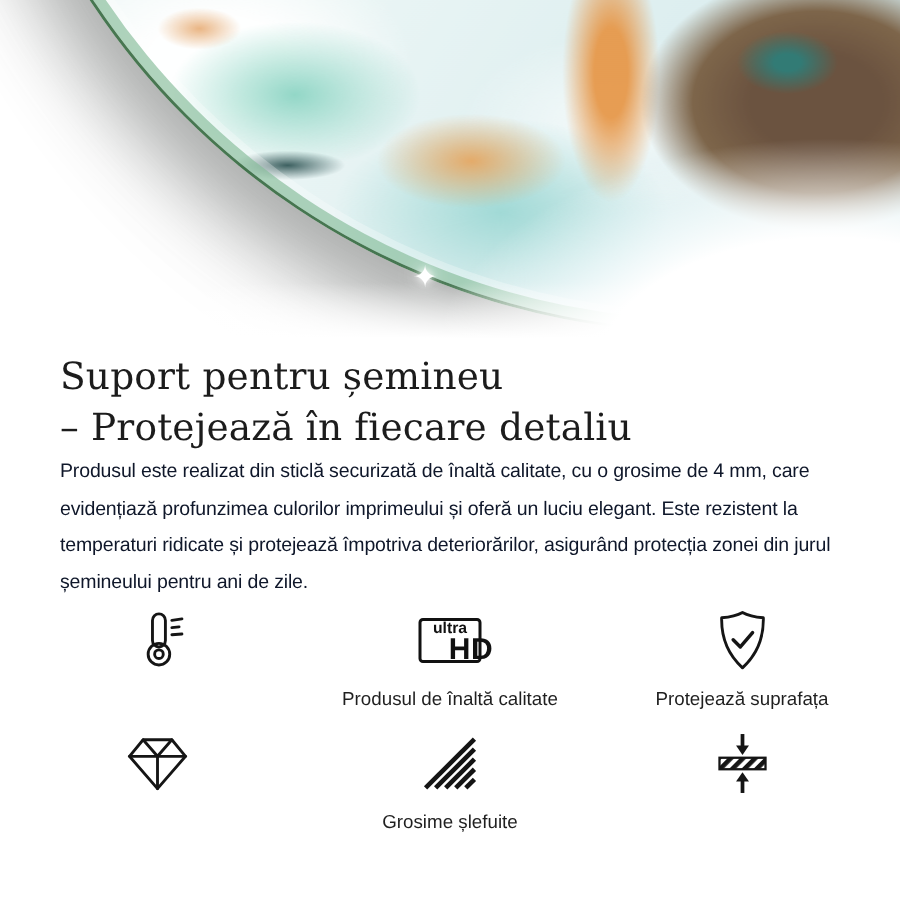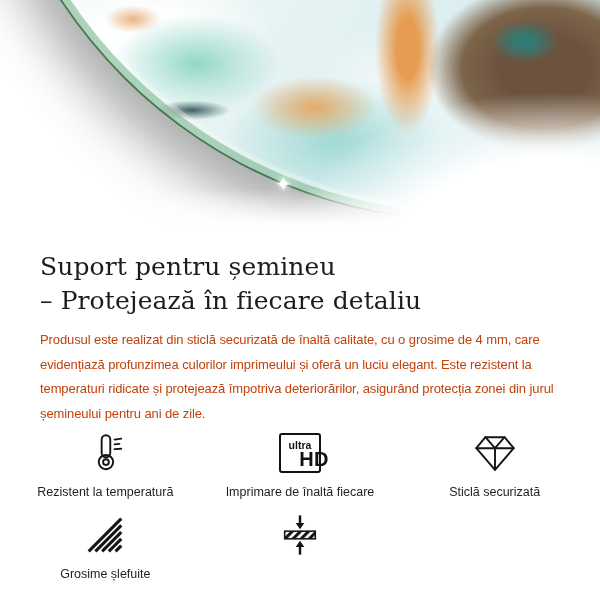--- a/index.html
+++ b/index.html
@@ -66,36 +66,35 @@
     text-shadow:
       0 0 5px #ffffff,
       0 0 12px rgba(255,255,255,0.95),
       0 0 22px rgba(255,255,255,0.8);
     pointer-events: none;
   }
 
   
   .content { padding: 0 40px; }
   h1 {
-    margin-top: 20px;
+    margin-top: 4px;
     font-family: "DejaVu Serif", serif;
     font-weight: 400;
     font-size: 25px;
     line-height: 34px;
     color: #1c1c1c;
     letter-spacing: 0.1px;
   }
   h1 span { display: block; }
   .description {
-    margin-top: 10px;
     width: 522px;
     font-size: 13px;
     letter-spacing: -0.1px;
     line-height: 24.5px;
-    color: #c2410c;
+    color: #0f172a;
   }
 
   
   .features {
     margin: 4px 8px 0;
     display: grid;
     grid-template-columns: repeat(3, 1fr);
     row-gap: 12px;
   }
   .feature { text-align: center; }
@@ -108,27 +107,27 @@
   .feature-label {
     margin-top: 9px;
     font-size: 12.5px;
     line-height: 15px;
     color: #1f1f1f;
   }
   .icon-wrap svg { display: block; }
 
   .uhd-box {
     width: 42px;
-    height: 40px;
+    height: 30px;
     border: 2.5px solid #111111;
     border-radius: 3px;
     display: flex;
     flex-direction: column;
     align-items: center;
-    justify-content: center;
+    justify-content: space-between;
     color: #111111;
   }
   .uhd-top  { font-size: 10.5px; font-weight: 700; line-height: 11px; }
   .uhd-bottom { font-size: 20px; font-weight: 700; line-height: 16px; letter-spacing: 0.3px; margin-left: 28px; }
 </style>
 </head>
 <body>
 
 <div class="hero">
   <div class="glass-circle"></div>
@@ -150,44 +149,51 @@
     <div class="icon-wrap">
       <svg width="46" height="46" viewBox="0 0 48 48" fill="none" stroke="#151515" stroke-width="2" stroke-linecap="round" stroke-linejoin="round">
         <rect x="20.5" y="5.5" width="9" height="23" rx="4.5"></rect>
         <circle cx="25" cy="33.5" r="7.5"></circle>
         <circle cx="25" cy="33.5" r="3"></circle>
         <line x1="34" y1="10" x2="41" y2="9"></line>
         <line x1="34" y1="15" x2="39" y2="14.5"></line>
         <line x1="34" y1="20" x2="41" y2="19.5"></line>
       </svg>
     </div>
-    <div class="feature-label">Rezistent la temperatură</div>
   </div>
 
   <div class="feature">
     <div class="icon-wrap">
       <div class="uhd-box">
         <span class="uhd-top">ultra</span>
         <span class="uhd-bottom">HD</span>
       </div>
     </div>
-    <div class="feature-label">Imprimare de înaltă fiecare</div>
-  </div>
-
+    <div class="feature-label">Produsul de înaltă calitate</div>
+  </div>
+
+  <div class="feature">
+    <div class="icon-wrap">
+      <svg width="46" height="46" viewBox="0 0 48 48" fill="none" stroke="#151515" stroke-width="2" stroke-linecap="round" stroke-linejoin="round">
+        <path d="M24 4.5 C28 6.8 33.5 7.8 38.5 8.2 C38.8 22 34.5 33.5 24 43 C13.5 33.5 9.2 22 9.5 8.2 C14.5 7.8 20 6.8 24 4.5 Z"></path>
+        <polyline points="17.5,23.5 22.5,28.5 31,18.5" stroke-width="2.4"></polyline>
+      </svg>
+    </div>
+    <div class="feature-label">Protejează suprafața</div>
+  </div>
 
   <div class="feature">
     <div class="icon-wrap">
       <svg width="46" height="46" viewBox="0 0 48 48" fill="none" stroke="#151515" stroke-width="2" stroke-linecap="round" stroke-linejoin="round">
         <polygon points="14,7.5 34,7.5 43.5,19 24,41.5 4.5,19"></polygon>
         <line x1="4.5" y1="19" x2="43.5" y2="19"></line>
         <polyline points="14,7.5 24,19 34,7.5"></polyline>
         <line x1="24" y1="19" x2="24" y2="41.5"></line>
       </svg>
     </div>
-    <div class="feature-label">Sticlă securizată</div>
   </div>
 
   <div class="feature">
     <div class="icon-wrap">
       <svg width="46" height="46" viewBox="0 0 48 48" stroke="#151515" stroke-width="3.2" stroke-linecap="butt">
         <line x1="7" y1="41" x2="41" y2="7"></line>
         <line x1="14" y1="41" x2="41" y2="14"></line>
         <line x1="21" y1="41" x2="41" y2="21"></line>
         <line x1="28" y1="41" x2="41" y2="28"></line>
         <line x1="35" y1="41" x2="41" y2="35"></line>

